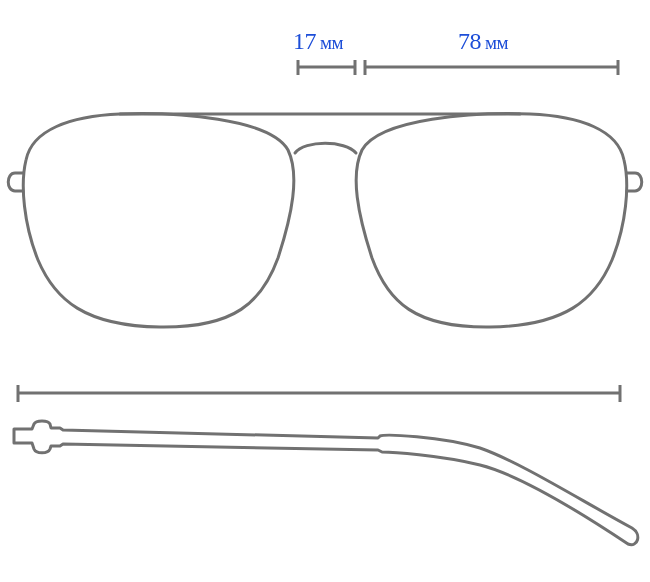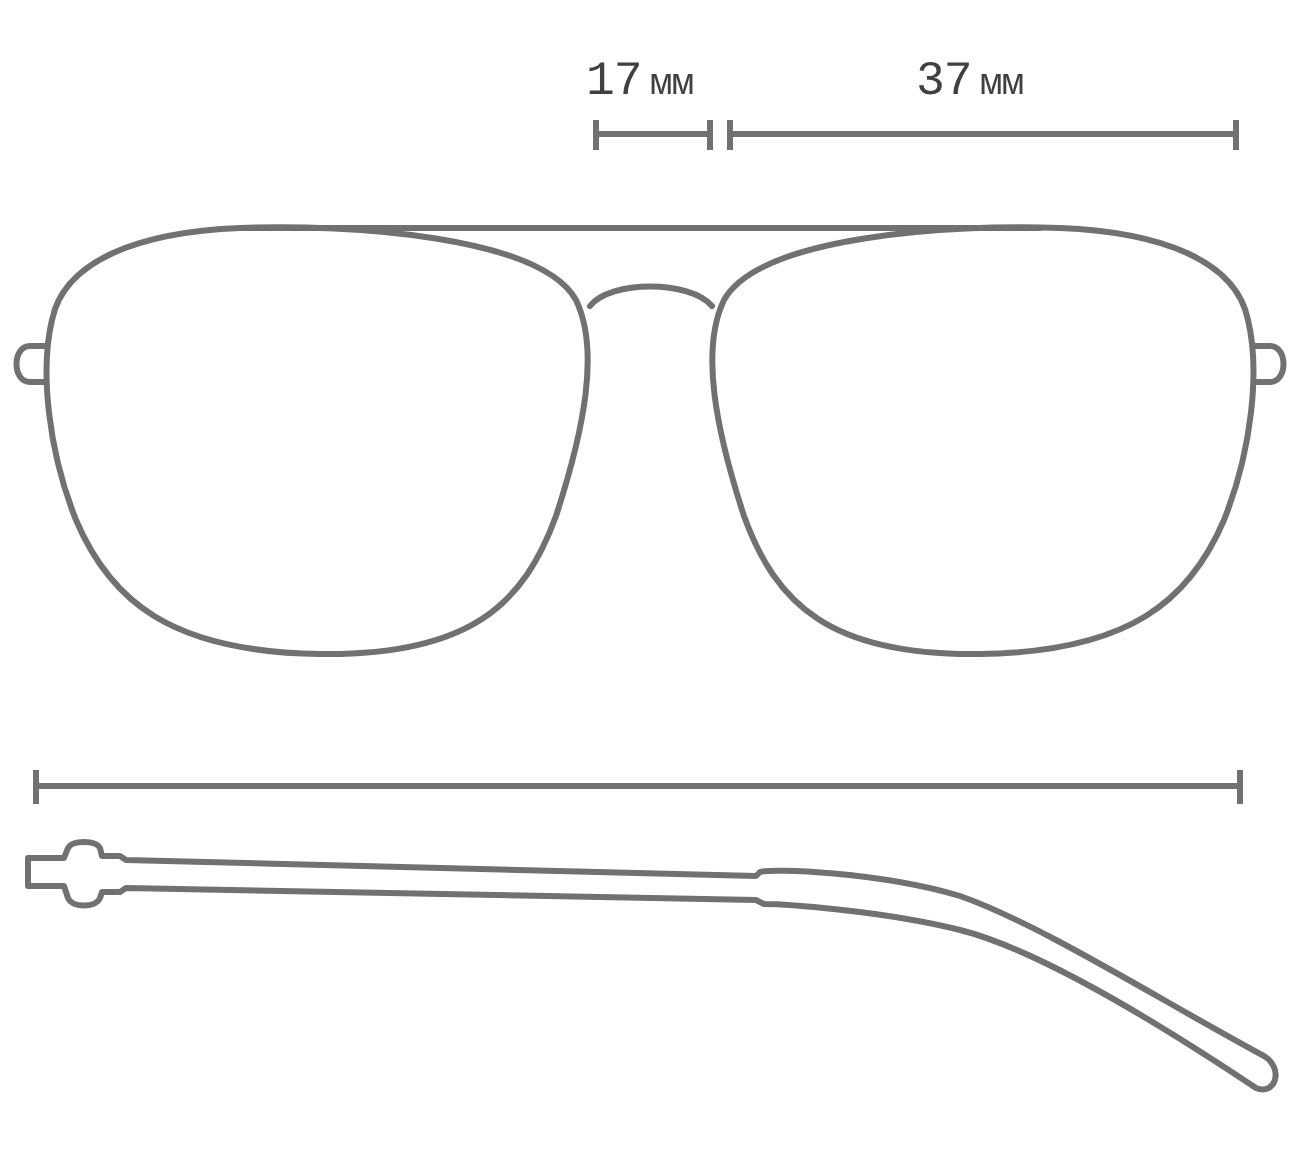--- a/index.html
+++ b/index.html
@@ -14,43 +14,43 @@
       overflow: hidden;
       font-family: "DejaVu Sans", sans-serif;
     }
     .diagram {
       position: absolute;
       left: 0; top: 0;
       width: 650px; height: 582px;
     }
     .label {
       position: absolute;
-      color: #404040;
-      font-family: Liberation Mono, monospace;
+      color: #1d4ed8;
+      font-family: Liberation Serif, serif;
       font-weight: 300;
       white-space: nowrap;
       letter-spacing: -0.5px;
       text-align: right;
     }
     .label .num { font-size: 24px; }
     .label .unit { font-size: 19px; margin-left: 4px; }
     .stroke { fill: none; stroke: #717171; stroke-width: 3; stroke-linejoin: round; stroke-linecap: round; }
     .dim { fill: none; stroke: #717171; stroke-width: 3; stroke-linecap: butt; }
   </style>
 </head>
 <body>
 
 <div class="diagram">
 
   
   <div class="label" style="left:293px; top:28px;">
     <span class="num">17</span><span class="unit">мм</span>
   </div>
   <div class="label" style="left:458px; top:28px;">
-    <span class="num">37</span><span class="unit">мм</span>
+    <span class="num">78</span><span class="unit">мм</span>
   </div>
 
   <svg width="650" height="582" viewBox="0 0 650 582" xmlns="http://www.w3.org/2000/svg">
 
     <g>
       <line class="dim" x1="298" y1="67" x2="355" y2="67"></line>
       <line class="dim" x1="298" y1="60" x2="298" y2="75"></line>
       <line class="dim" x1="355" y1="60" x2="355" y2="75"></line>
     </g>
 

